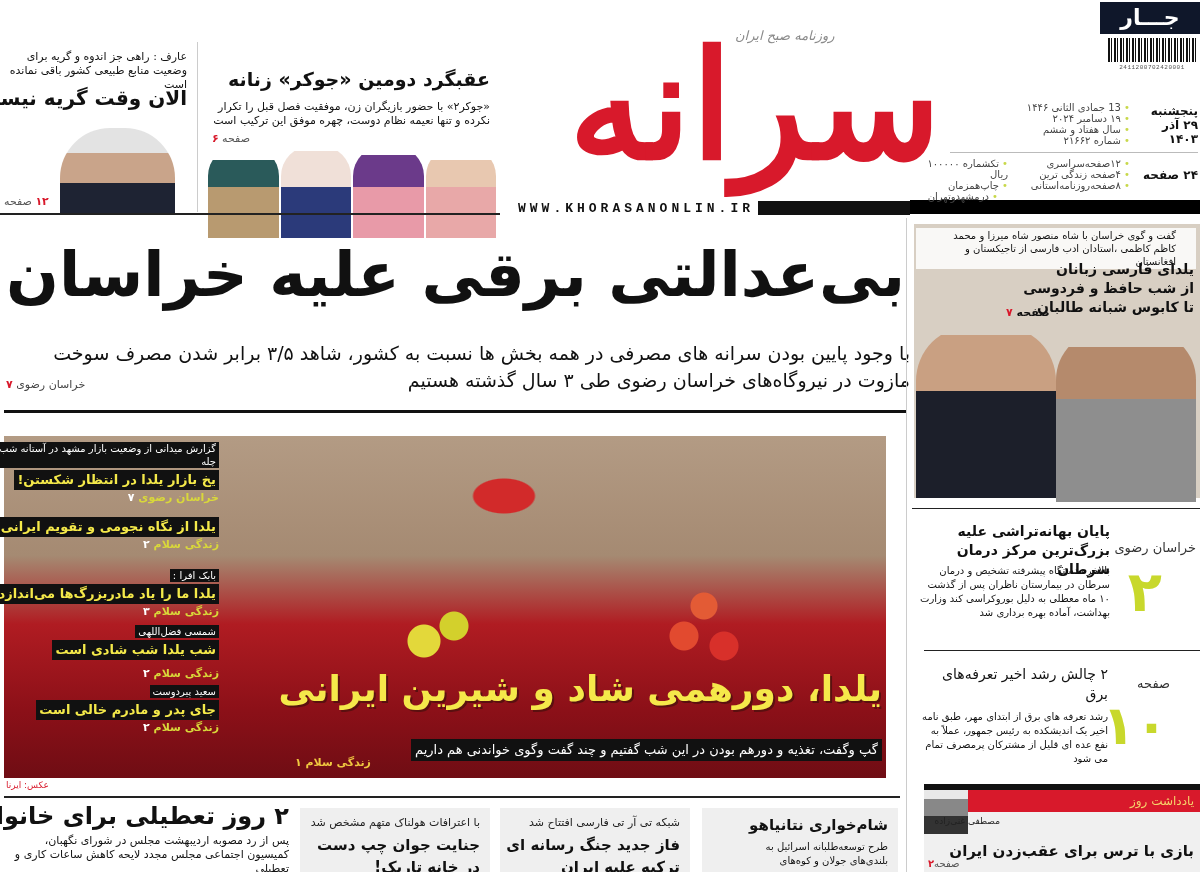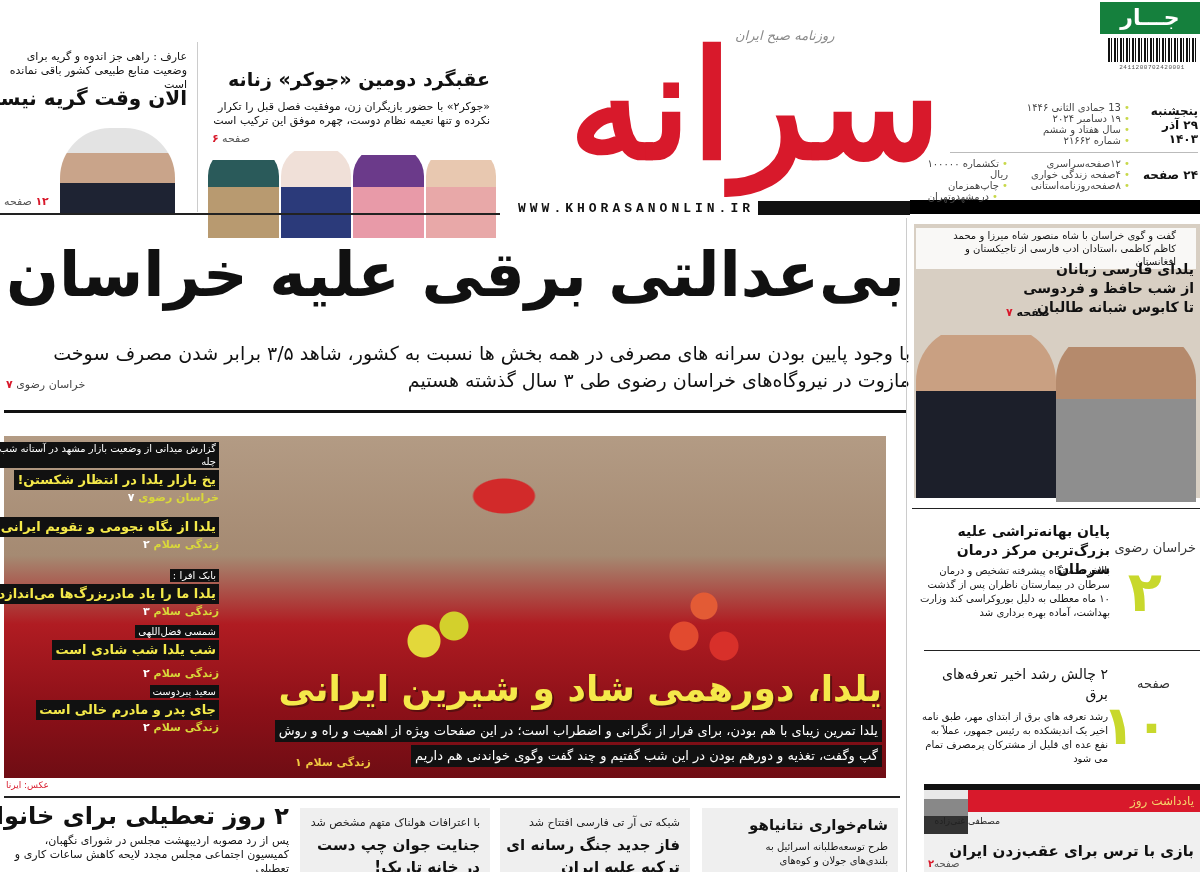--- a/index.html
+++ b/index.html
@@ -7,21 +7,21 @@
   body { font-family: "DejaVu Sans", sans-serif; color: #111; position: relative; direction: rtl; }
 
   
   .logo-text { position:absolute; left: 515px; top: 10px; width: 480px; height: 190px; color: #d8192b; font-family: "DejaVu Serif", serif; font-weight: bold; font-size: 150px; line-height: 190px; text-align: center; letter-spacing: -6px; }
   .logo-tagline { position:absolute; left: 735px; top: 28px; font-size: 13px; color: #8a8a8a; font-style: italic; font-family: "DejaVu Serif", serif; }
   .url-bar { position:absolute; left: 518px; top: 200px; width: 392px; height: 16px; display:flex; align-items:center; direction:ltr; }
   .url-text { font-family: "Liberation Mono", monospace; font-weight: bold; font-size: 13px; letter-spacing: 4px; color:#111; white-space:nowrap; }
   .url-line { flex:1; height: 14px; background:#111; margin-left: 4px; }
   .black-band { position:absolute; left: 910px; top: 200px; width: 290px; height: 14px; background:#000; }
 
-  .jar-badge { position:absolute; left: 1100px; top: 2px; width: 100px; height: 32px; background:#15803d; color:#fff; font-weight:bold; font-size: 22px; text-align:center; line-height: 32px; }
+  .jar-badge { position:absolute; left: 1100px; top: 2px; width: 100px; height: 32px; background:#0f172a; color:#fff; font-weight:bold; font-size: 22px; text-align:center; line-height: 32px; }
   .barcode { position:absolute; left: 1108px; top: 38px; width: 90px; height: 24px;
     background: repeating-linear-gradient(90deg, #111 0 2px, #fff 2px 3px, #111 3px 4px, #fff 4px 6px); }
   .barcode-num { position:absolute; left: 1104px; top: 64px; width: 96px; font-size: 6px; color:#555; direction:ltr; text-align:center; font-family:"Liberation Mono", monospace; letter-spacing: 0.5px; }
 
   .date-block { position:absolute; left: 1140px; top: 104px; width: 58px; font-weight:bold; font-size: 12px; line-height: 14px; text-align:right; }
   .meta-list { position:absolute; left: 1000px; top: 102px; width: 130px; font-size: 10px; color:#444; line-height: 11px; text-align:right; }
   .meta-list div::before, .meta-list2 div::before, .meta-list3 div::before { content:"• "; color:#c8d84a; }
   .meta-sep { position:absolute; left: 950px; top: 152px; width: 248px; height: 1px; background:#bbb; }
   .pages-label { position:absolute; left: 1140px; top: 168px; width: 58px; font-weight:bold; font-size: 12px; text-align:right; }
   .meta-list2 { position:absolute; left: 1010px; top: 158px; width: 120px; font-size: 10px; color:#444; line-height: 11px; text-align:right; }
@@ -146,21 +146,21 @@
 <div class="meta-list">
   <div>13 جمادی الثانی ۱۴۴۶</div>
   <div>۱۹ دسامبر ۲۰۲۴</div>
   <div>سال هفتاد و ششم</div>
   <div>شماره ۲۱۶۶۲</div>
 </div>
 <div class="meta-sep"></div>
 <div class="pages-label">۲۴ صفحه</div>
 <div class="meta-list2">
   <div>۱۲صفحه‌سراسری</div>
-  <div>۴صفحه زندگی خواری</div>
+  <div>۴صفحه زندگی ترین</div>
   <div>۸صفحه‌روزنامه‌استانی</div>
 </div>
 <div class="meta-list3">
   <div>تکشماره ۱۰۰۰۰۰ ریال</div>
   <div>چاپ‌همزمان</div>
   <div style="padding-right:10px;">درمشهدوتهران</div>
 </div>
 
 <div class="teaser-aref">
   <div class="aref-kicker">عارف : راهی جز اندوه و گریه برای وضعیت منابع طبیعی کشور باقی نمانده است</div>
@@ -266,21 +266,21 @@
   </div>
   <div class="ovl-item" style="top:244px;">
     <div><span class="ovl-kicker">سعید پیردوست</span></div>
     <div><span class="ovl-title">جای پدر و مادرم خالی است</span></div>
     <div class="ovl-src"><em style="font-style:normal">زندگی سلام</em> <span>۲</span></div>
   </div>
 </div>
 
 <div class="yalda-main-title">یلدا، دورهمی شاد و شیرین ایرانی</div>
 <div class="yalda-main-body">
-  <span>یلدا تمرین زیبای با هم بودن، برای فرار از نگرانی و اضطراب است؛ در این صفحات ویژه از اهمیت و راه و روش</span><br>
+  <br>
   <span>گپ وگفت، تغذیه و دورهم بودن در این شب گفتیم و چند گفت وگوی خواندنی هم داریم</span>
 </div>
 <div class="yalda-main-src">زندگی سلام ۱</div>
 <div class="photo-credit">عکس: ایرنا</div>
 <div class="bottom-rule"></div>
 
 <div class="story-holiday">
   <div class="hol-title">۲ روز تعطیلی برای خانواده</div>
   <div class="hol-body">پس از رد مصوبه اردیبهشت مجلس در شورای نگهبان، کمیسیون اجتماعی مجلس مجدد لایحه کاهش ساعات کاری و تعطیلی</div>
 </div>

